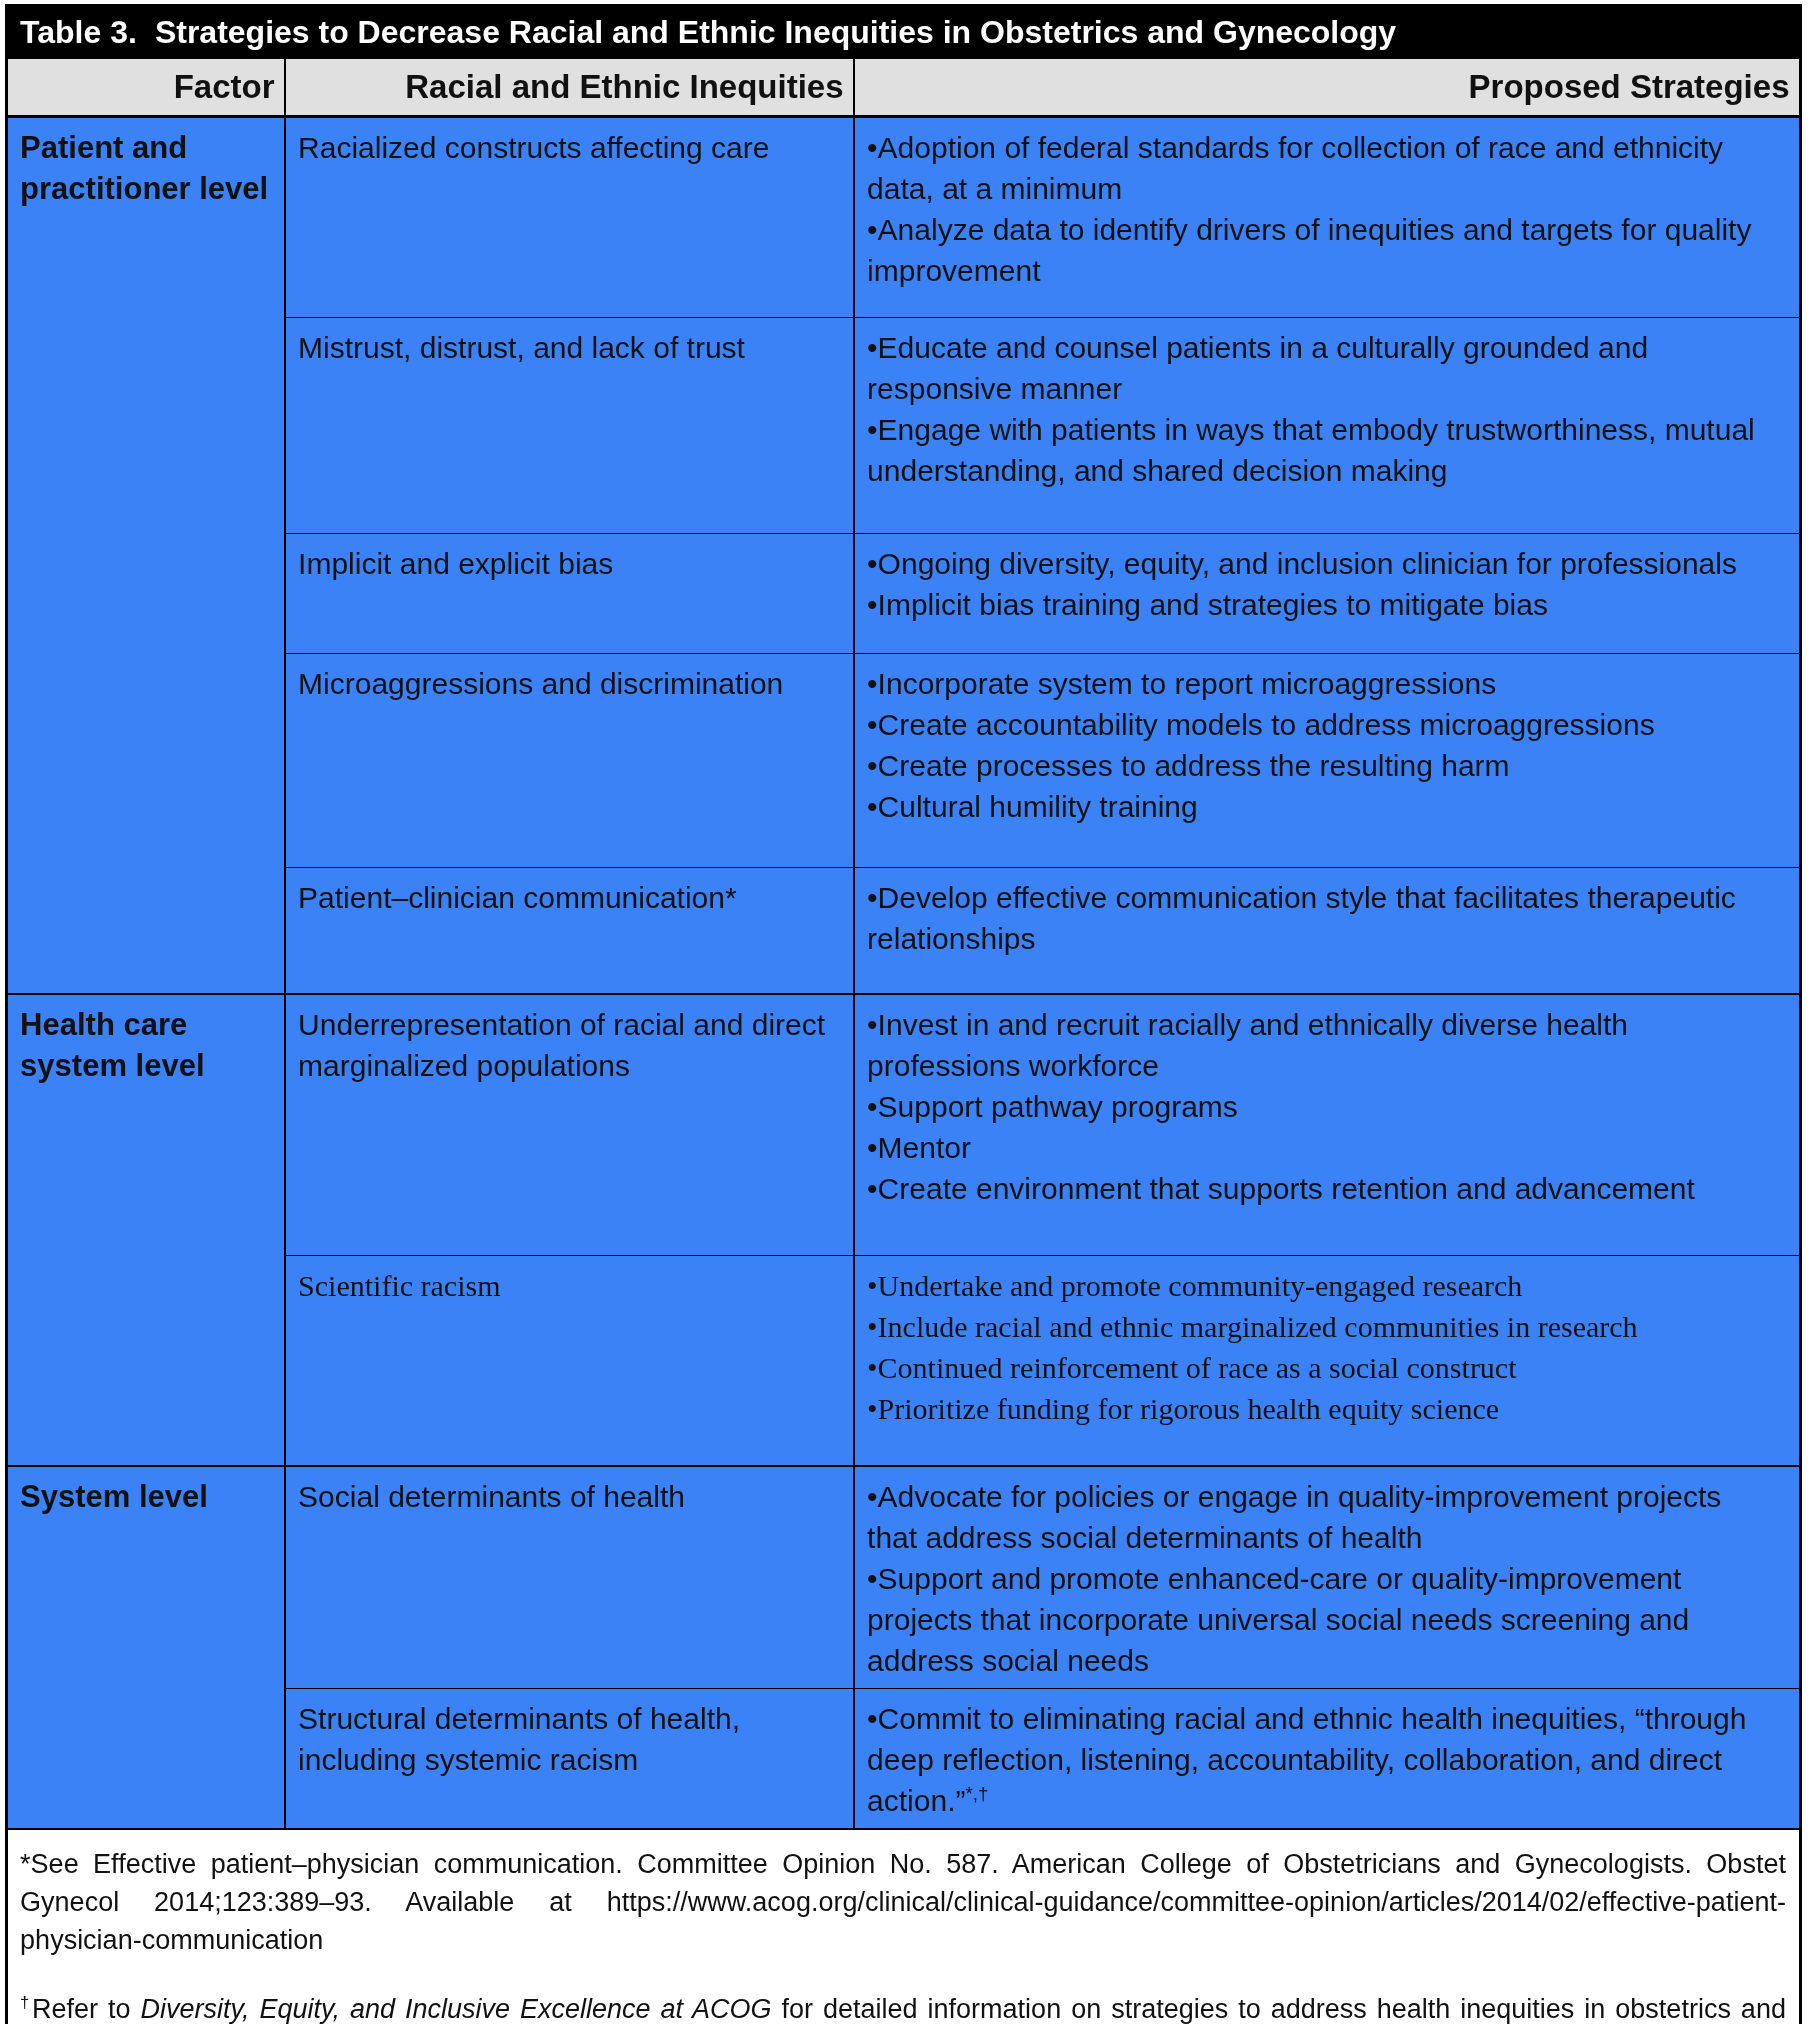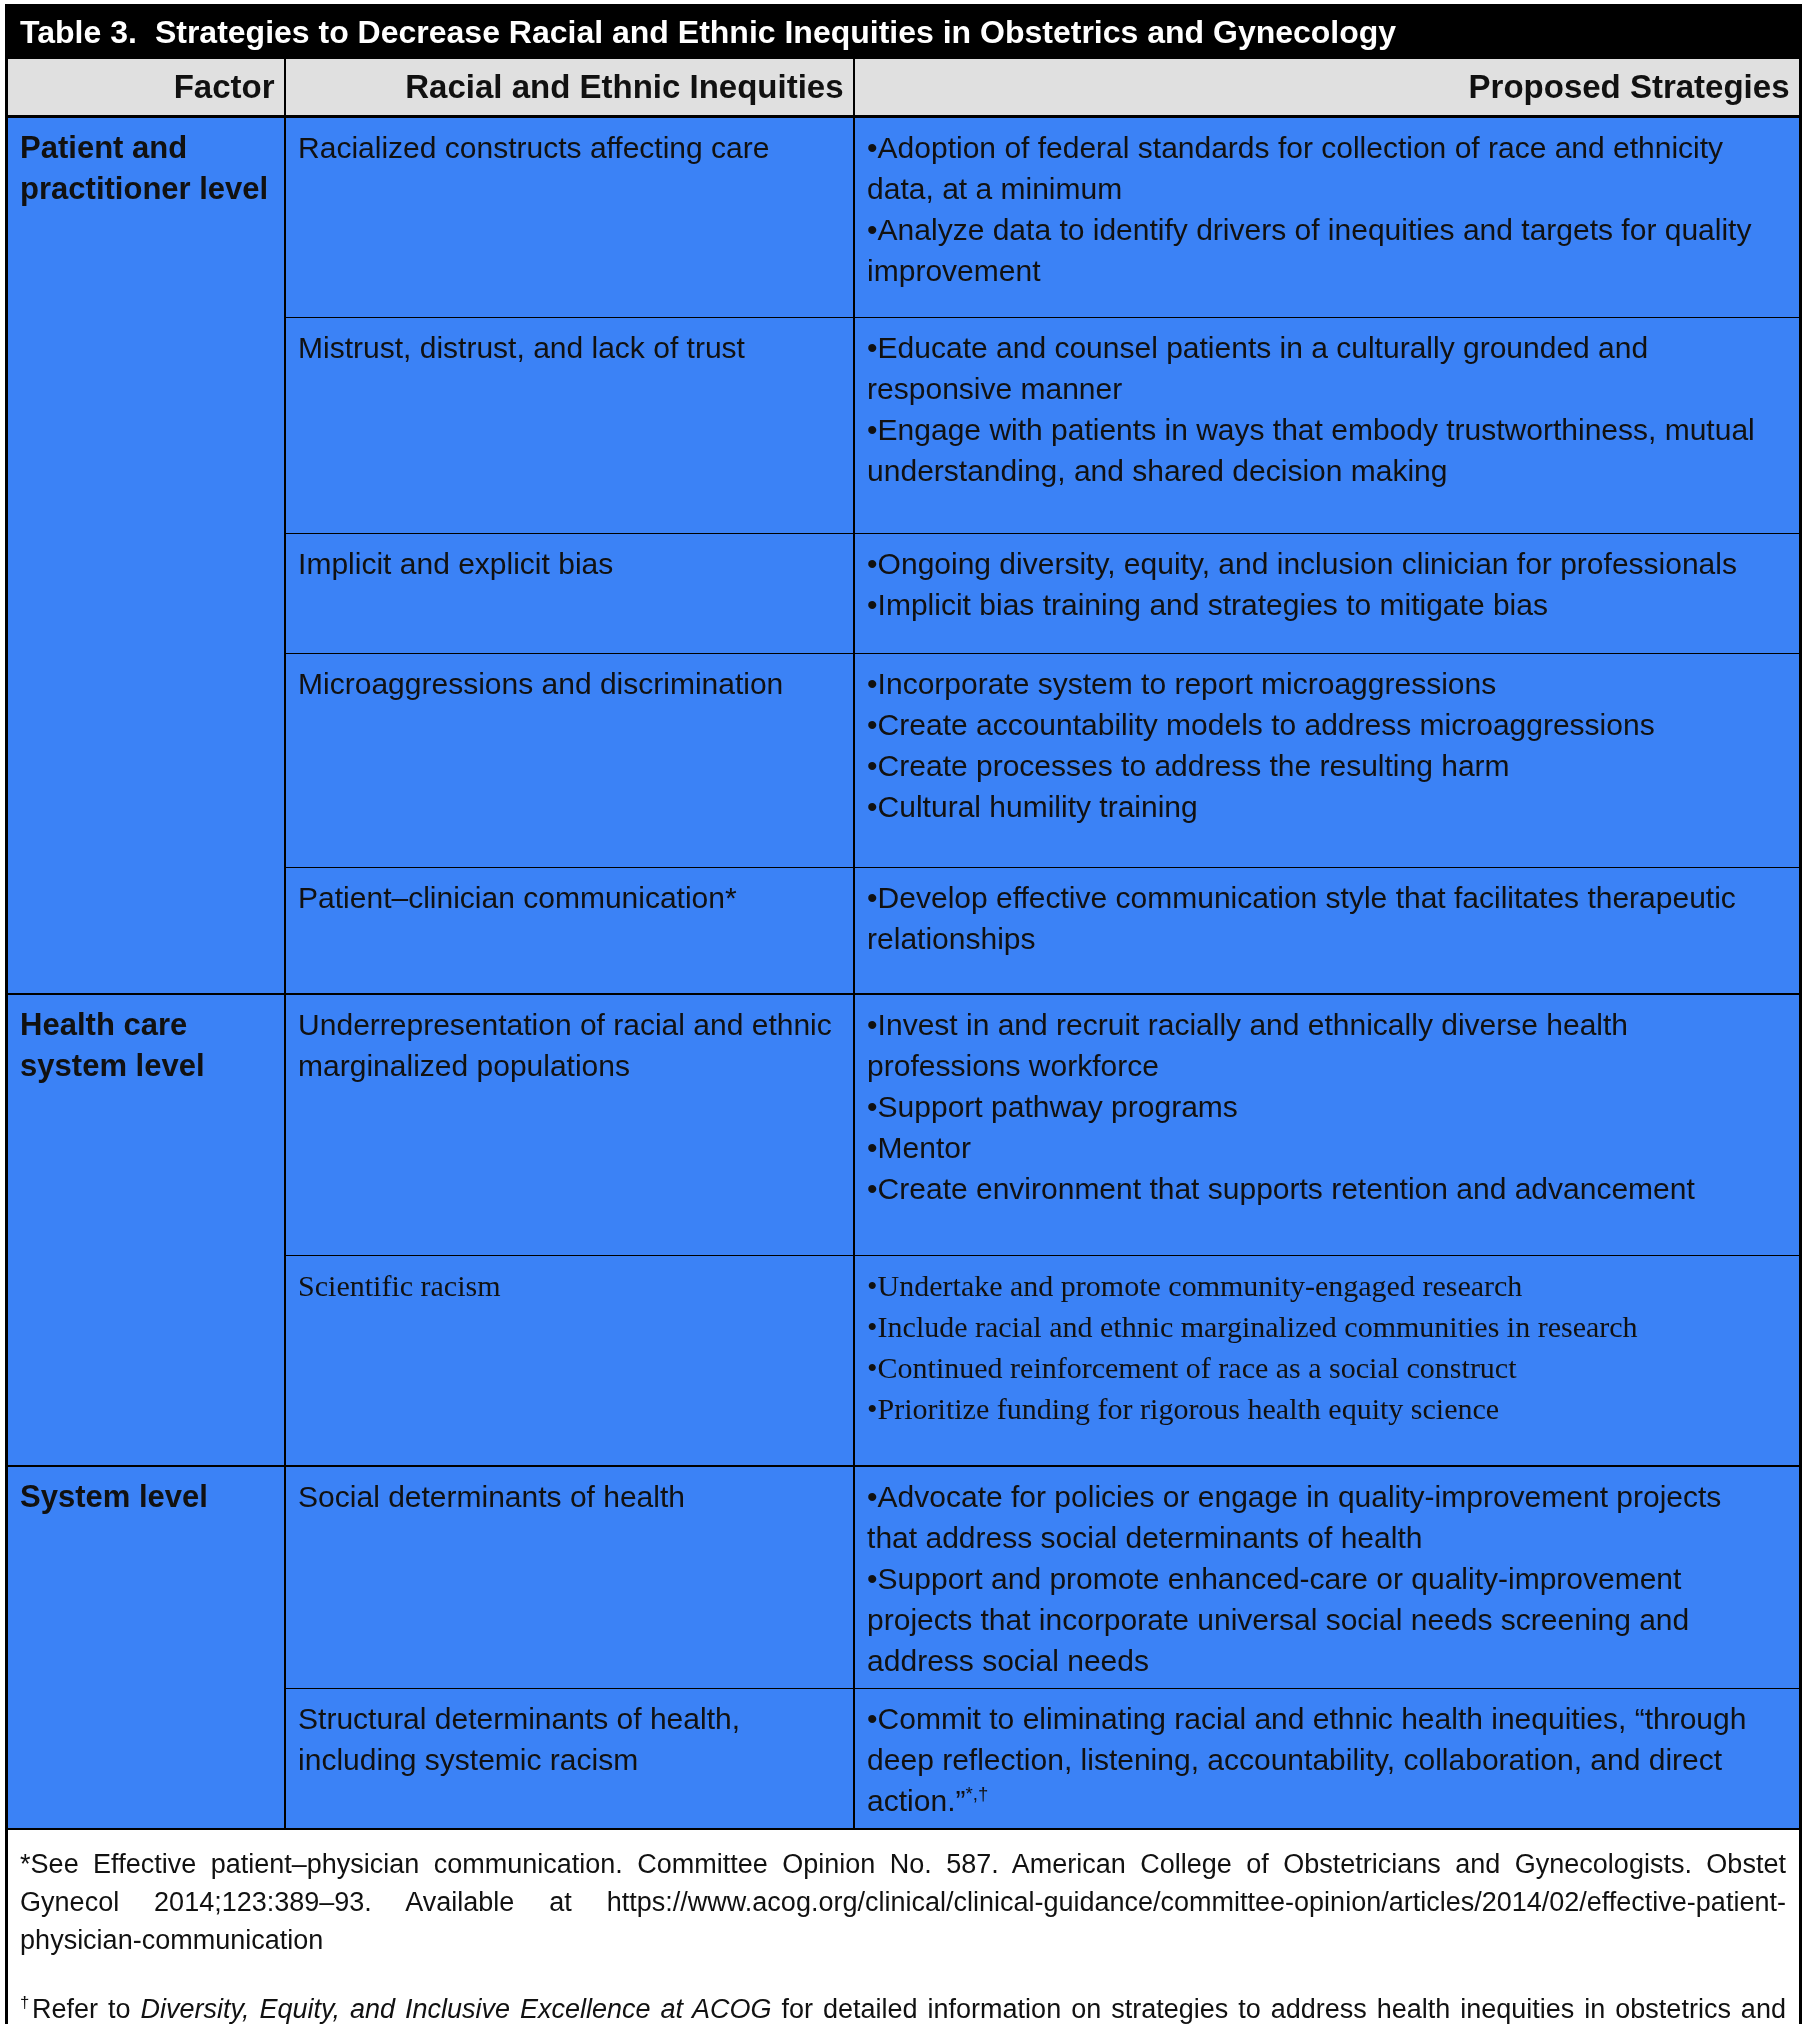--- a/index.html
+++ b/index.html
@@ -116,21 +116,21 @@
           </td>
         </tr>
         <tr class="sub" style="height: 126px;">
           <td class="inequity vb">Patient–clinician communication*</td>
           <td class="strategies vb">
             <div class="strategy-item">Develop effective communication style that facilitates therapeutic relationships</div>
           </td>
         </tr>
         <tr class="grp" style="height: 262px;">
           <td class="factor" rowspan="2">Health care system level</td>
-          <td class="inequity vb">Underrepresentation of racial and ethnic marginalized populations</td>
+          <td class="inequity vb">Underrepresentation of racial and direct marginalized populations</td>
           <td class="strategies vb">
             <div class="strategy-item">Invest in and recruit racially and ethnically diverse health professions workforce</div>
             <div class="strategy-item">Support pathway programs</div>
             <div class="strategy-item">Mentor</div>
             <div class="strategy-item">Create environment that supports retention and advancement</div>
           </td>
         </tr>
         <tr class="sub" style="height: 210px; font-family: Liberation Serif, serif;">
           <td class="inequity vb">Scientific racism</td>
           <td class="strategies vb">

